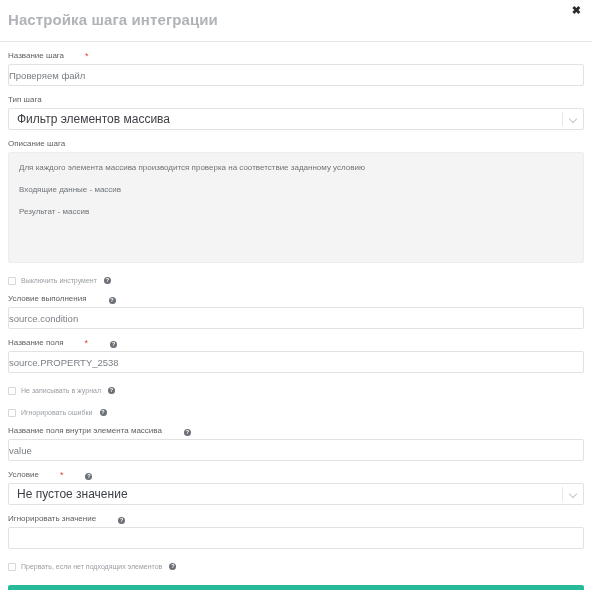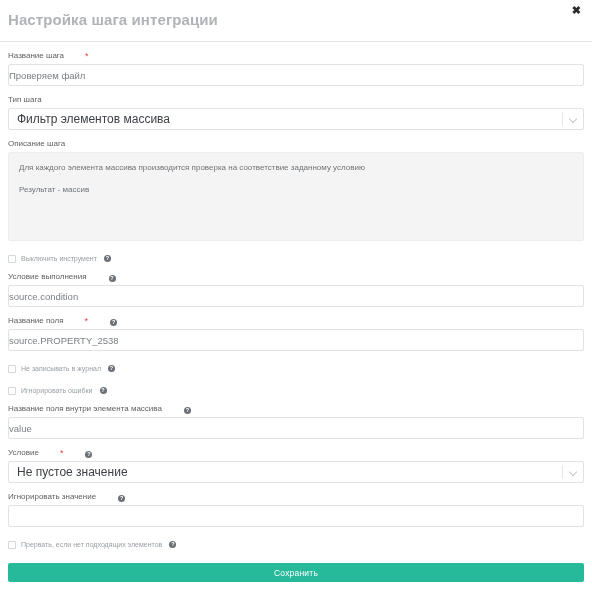--- a/index.html
+++ b/index.html
@@ -237,20 +237,21 @@
       <div class="select-chevron"></div>
     </div>
   </div>
 
   <div class="field">
     <div class="field-label">
       <span>Описание шага</span>
     </div>
     <div class="desc-panel">
       <p class="desc-line">Для каждого элемента массива производится проверка на соответствие заданному условию</p>
+      <p class="desc-line">Входящие данные - массив</p>
       <p class="desc-line">Результат - массив</p>
     </div>
   </div>
 
   <div class="check-row">
     <span class="checkbox"></span>
     <span class="check-label">Выключить инструмент</span>
     <span class="help-icon">?</span>
   </div>
 

